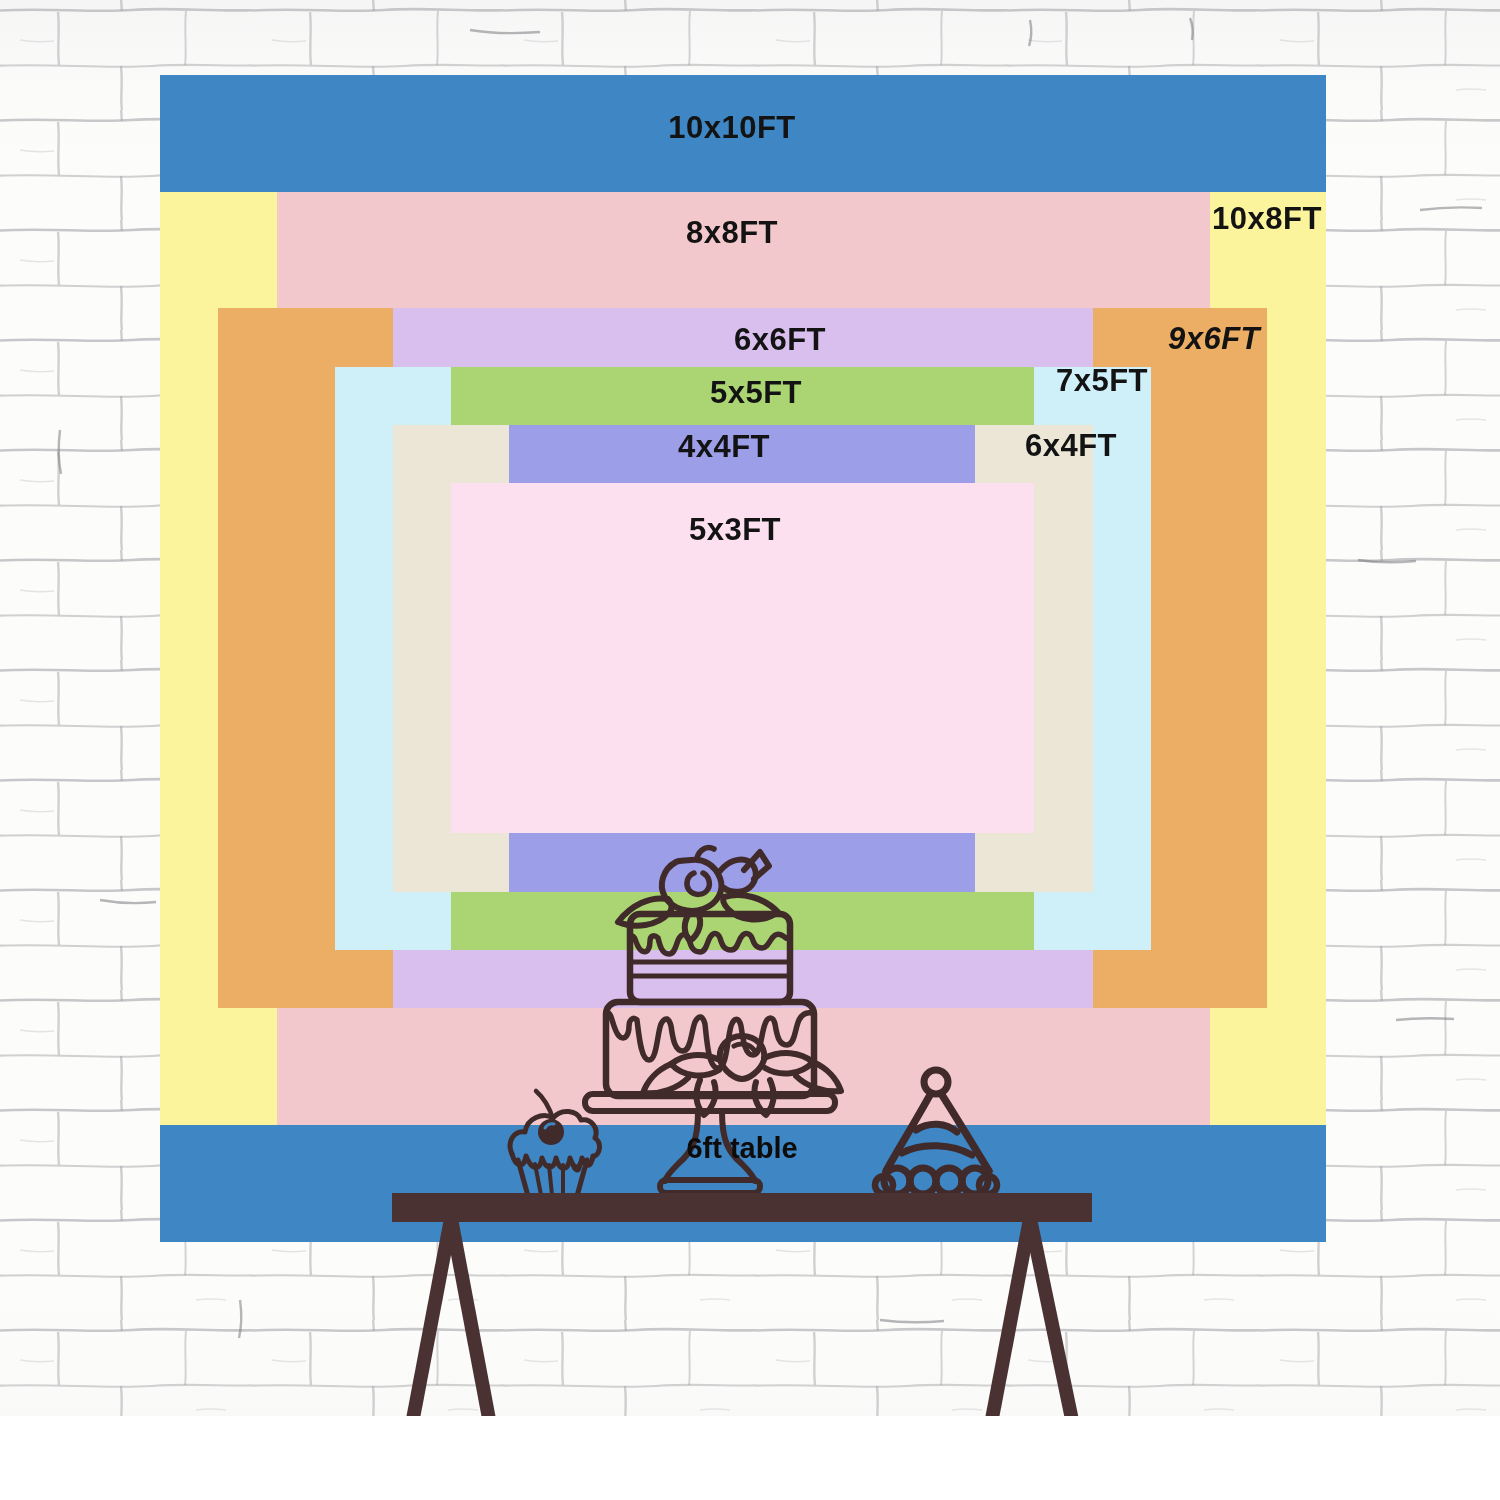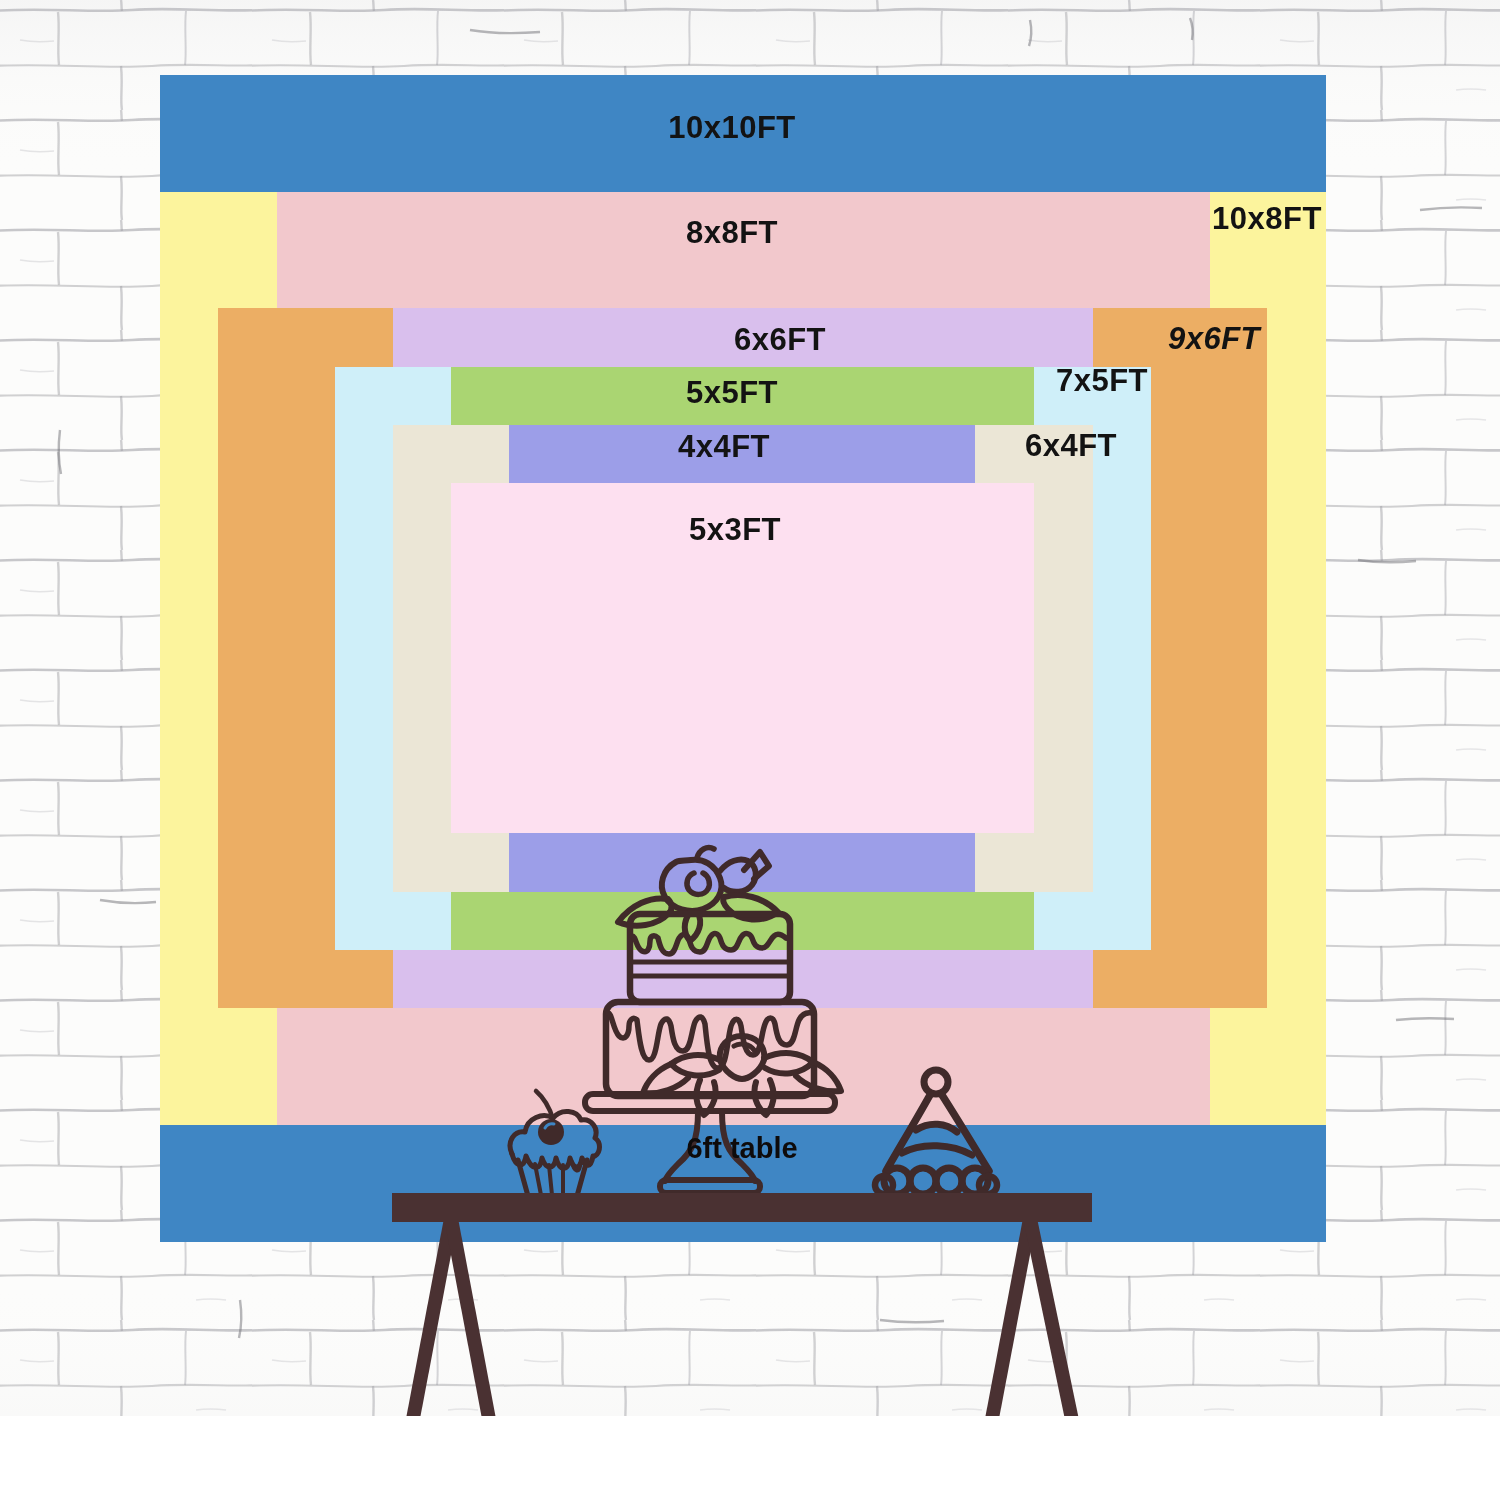--- a/index.html
+++ b/index.html
@@ -25,21 +25,21 @@
     position:absolute;z-index:30;transform:translateX(-50%);
     font-size:31px;font-weight:600;letter-spacing:.5px;white-space:nowrap;
     color:var(--label-text,#131313);
   }
   .t0{left:732px;top:110px;}
   .t1{left:1267px;top:201px;}
   .t2{left:732px;top:215px;}
   .t3{left:1214px;top:321px;font-style:italic;}
   .t4{left:732px;top:322px;margin-left:48px;}
   .t5{left:1102px;top:363px;}
-  .t6{left:732px;top:375px;}
+  .t6{left:756px;top:375px;}
   .t7{left:1043px;top:428px;margin-left:28px;}
   .t8{left:724px;top:429px;}
   .t9{left:735px;top:512px;}
   .table-label{
     position:absolute;z-index:31;left:742px;top:1132px;transform:translateX(-50%);
     font-size:29px;font-weight:600;color:var(--table-text,#0e0b0b);white-space:nowrap;
   }
   .art{position:absolute;left:0;top:0;z-index:20;pointer-events:none;}
   .art .ln{fill:none;stroke:var(--ink,#402a2a);stroke-linecap:round;stroke-linejoin:round;}
 </style>

